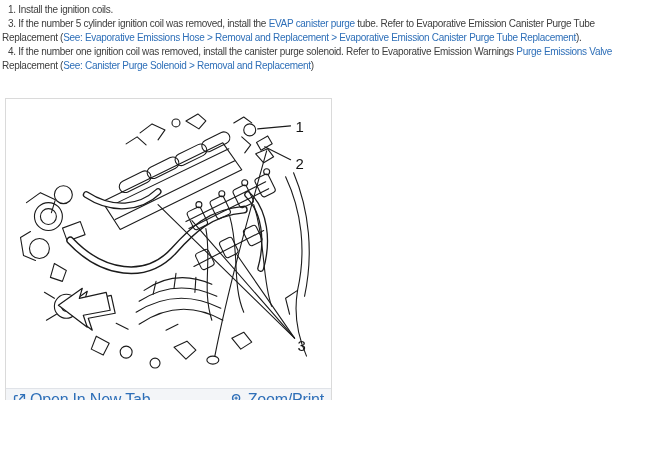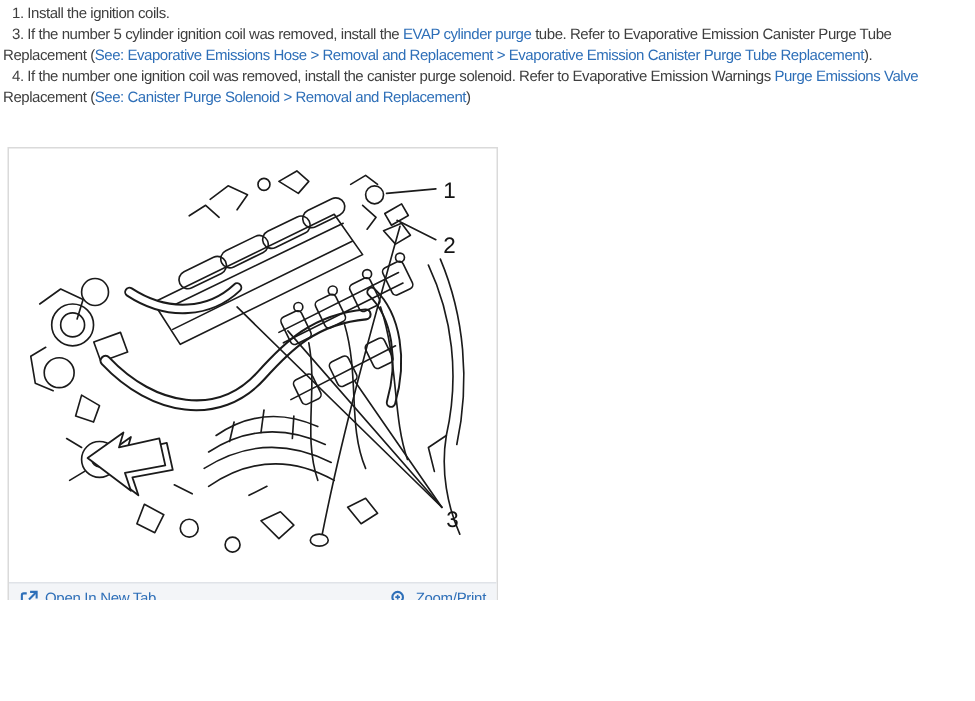--- a/index.html
+++ b/index.html
@@ -18,39 +18,39 @@
 
   .figure-panel {
     margin: 25px 0 0 5px; width: 327px; border: 1px solid #dadada; background: #fff;
   }
   .figure-canvas { width: 325px; height: 289px; overflow: hidden; }
   .figure-canvas svg { display: block; width: 325px; height: 289px; }
 
   .figure-toolbar {
     height: 22px; background: #f3f5f8; border-top: 1px solid #e0e3e8;
     display: flex; justify-content: space-between; align-items: center;
-    padding: 0 7px; font-size: 10px; letter-spacing: -0.2px;
+    padding: 0 7px; font-size: 16px; letter-spacing: -0.2px;
   }
   .toolbar-link {
     display: flex; align-items: center; gap: 4px;
     color: #2e6fb8; text-decoration: none; cursor: pointer;
   }
   .toolbar-link svg { display: block; }
 </style>
 </head>
 <body>
 
 <div class="page">
 
   <div class="instructions">
     <p><span>1.</span> <span>Install the ignition coils.</span></p>
 
 
 
-    <p><span>3.</span> <span>If the number 5 cylinder ignition coil was removed, install the </span><a class="doclink">EVAP cylinder purge</a><span> tube. Refer to Evaporative Emission Canister Purge Tube Replacement (</span><a class="doclink">See: Evaporative Emissions Hose &gt; Removal and Replacement &gt; Evaporative Emission Canister Purge Tube Replacement</a><span>).</span></p>
+    <p><span>3.</span> <span>If the number 5 cylinder ignition coil was removed, install the </span><a class="doclink">EVAP canister purge</a><span> tube. Refer to Evaporative Emission Canister Purge Tube Replacement (</span><a class="doclink">See: Evaporative Emissions Hose &gt; Removal and Replacement &gt; Evaporative Emission Canister Purge Tube Replacement</a><span>).</span></p>
 
     <p><span>4.</span> <span>If the number one ignition coil was removed, install the canister purge solenoid. Refer to Evaporative Emission Warnings </span><a class="doclink">Purge Emissions Valve</a><span> Replacement (</span><a class="doclink">See: Canister Purge Solenoid &gt; Removal and Replacement</a><span>)</span></p>
   </div>
 
   <div class="figure-panel">
     <div class="figure-canvas">
       <svg viewBox="0 0 325 290">
         <g fill="none" stroke="#1b1b1b" stroke-width="1.1" stroke-linecap="round" stroke-linejoin="round">
 
           <path d="M96 103 L217 44 L236 71 L114 131 Z"></path>

